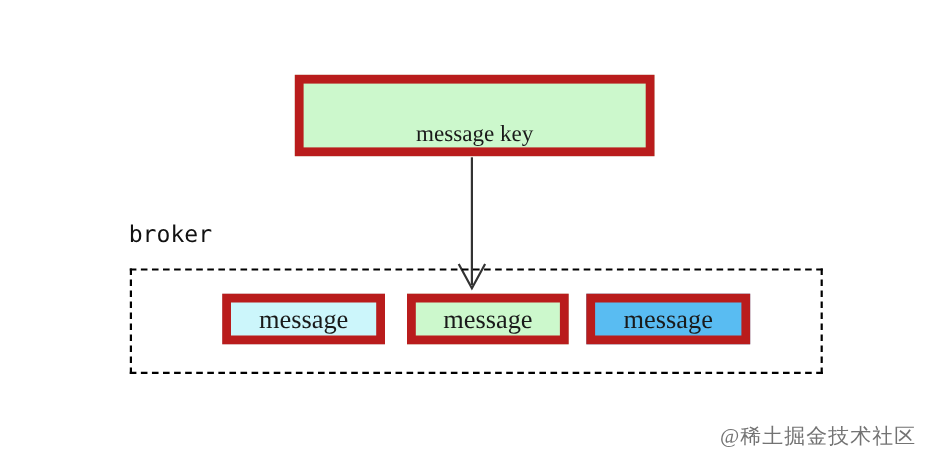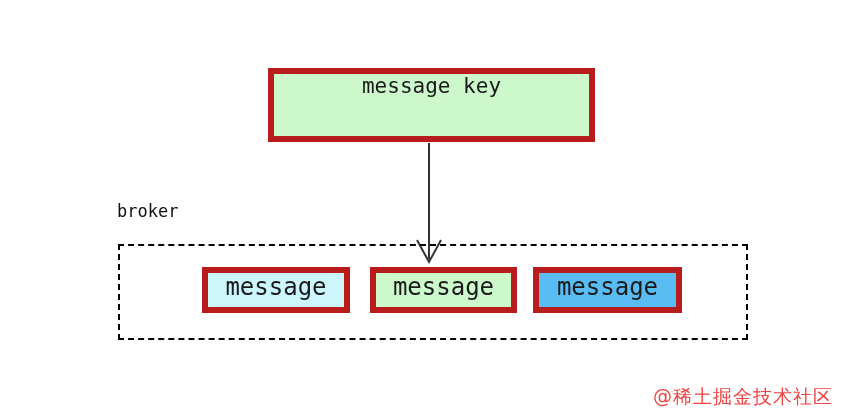--- a/index.html
+++ b/index.html
@@ -10,39 +10,40 @@
   .canvas {
     position: relative;
     width: 846px;
     height: 412px;
     background: #ffffff;
     overflow: hidden;
     font-family: "DejaVu Sans Mono", monospace;
   }
   .box {
     position: absolute;
-    border: 6px solid #b91c1c;
+    border: 8px solid #b91c1c;
     box-sizing: border-box;
     display: flex;
-    align-items: flex-start;
+    align-items: flex-end;
     justify-content: center;
     color: #1a1a1a;
+    font-family: Liberation Serif, serif;
   }
   .title-box {
     left: 268px;
     top: 68px;
     width: 327px;
     height: 74px;
     font-size: 21px;
   }
   .broker-label {
     position: absolute;
     left: 117px;
     top: 201px;
-    font-size: 17px;
+    font-size: 21px;
     color: #111111;
   }
   .broker-box {
     position: absolute;
     left: 118px;
     top: 244px;
     width: 630px;
     height: 96px;
     border: 2px dashed #000000;
     box-sizing: border-box;
@@ -95,15 +96,15 @@
   </div>
 
   <div class="box msg msg-2" style="background: rgb(204, 248, 204);">
     <span>message</span>
   </div>
 
   <div class="box msg msg-3" style="background: rgb(89, 188, 242);">
     <span>message</span>
   </div>
 
-  <div class="watermark" style="color: #ef4444;">@稀土掘金技术社区</div>
+  <div class="watermark" style="color: #737373; font-family: Liberation Serif, serif;">@稀土掘金技术社区</div>
 
 </div>
 
 </body></html>

